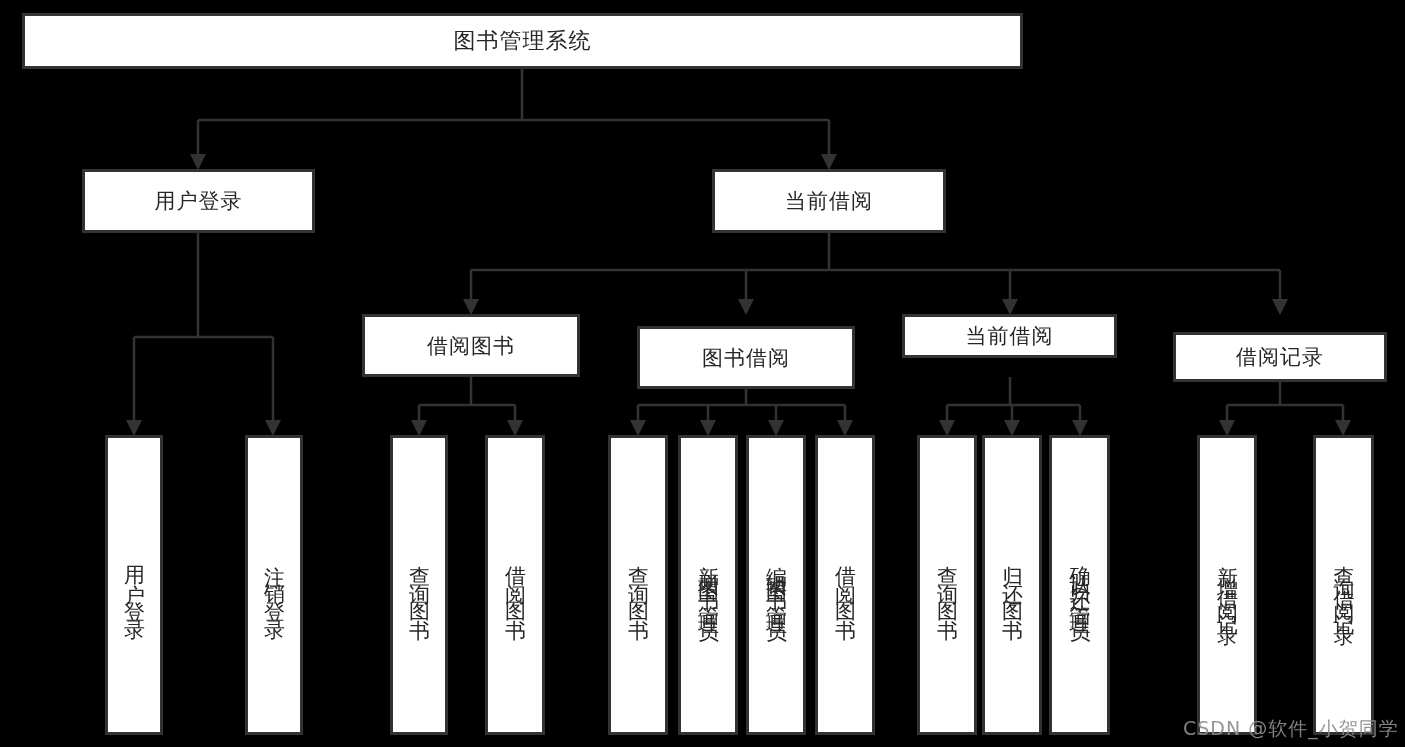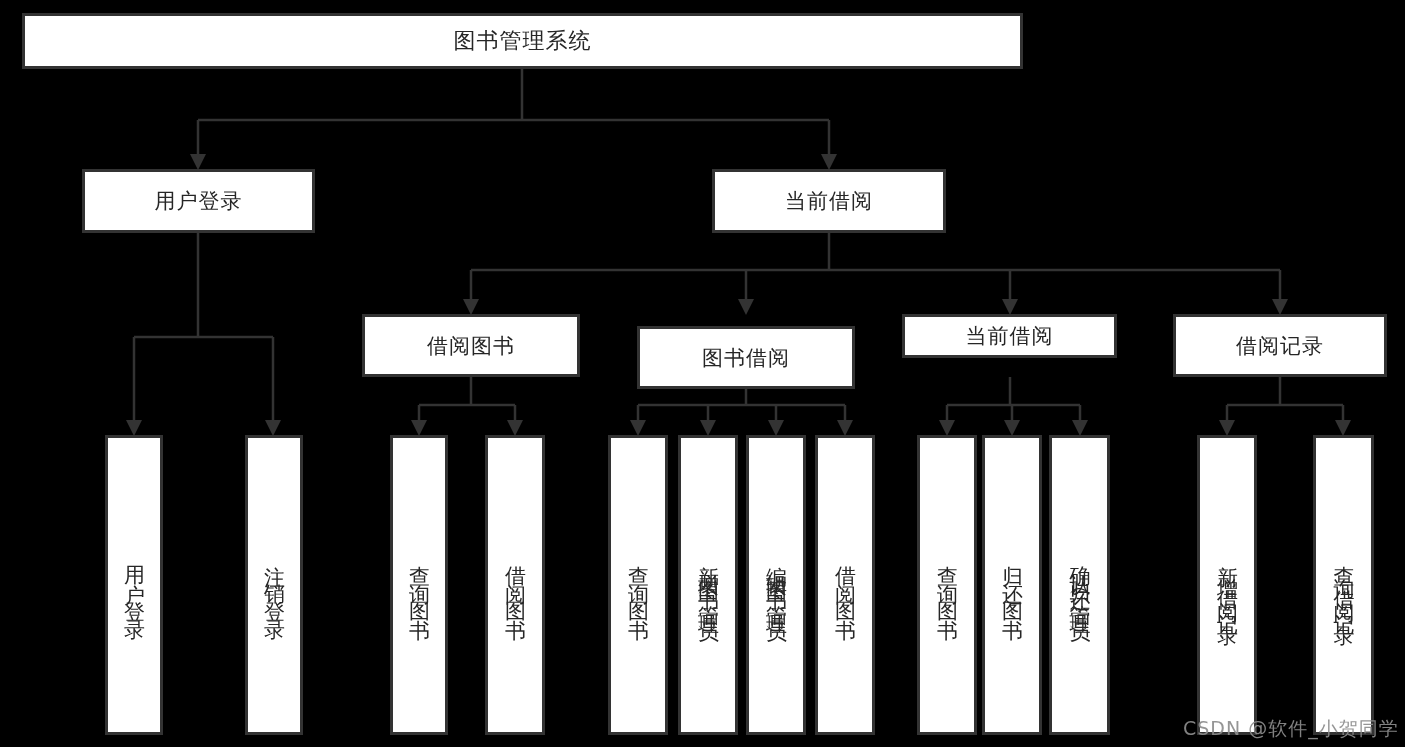--- a/index.html
+++ b/index.html
@@ -98,21 +98,21 @@
 
   <div class="node" style="left:362px; top:314px; width:218px; height:63px;">
     <span>借阅图书</span>
   </div>
   <div class="node" style="left:637px; top:314px; width:218px; height:63px;margin-top:12px;">
     <span>图书借阅</span>
   </div>
   <div class="node" style="left:902px; top:314px; width:215px; height:44px;">
     <span>当前借阅</span>
   </div>
-  <div class="node" style="left:1173px; top:314px; width:214px; height:63px;">
+  <div class="node" style="left:1173px; top:332px; width:214px; height:50px;">
     <span>借阅记录</span>
   </div>
 
   <div class="node" style="left:105px; top:435px; width:58px; height:300px;">
     <span class="vtext ls-lg">用户登录</span>
   </div>
   <div class="node" style="left:245px; top:435px; width:58px; height:300px;">
     <span class="vtext ls-lg">注销登录</span>
   </div>
 

